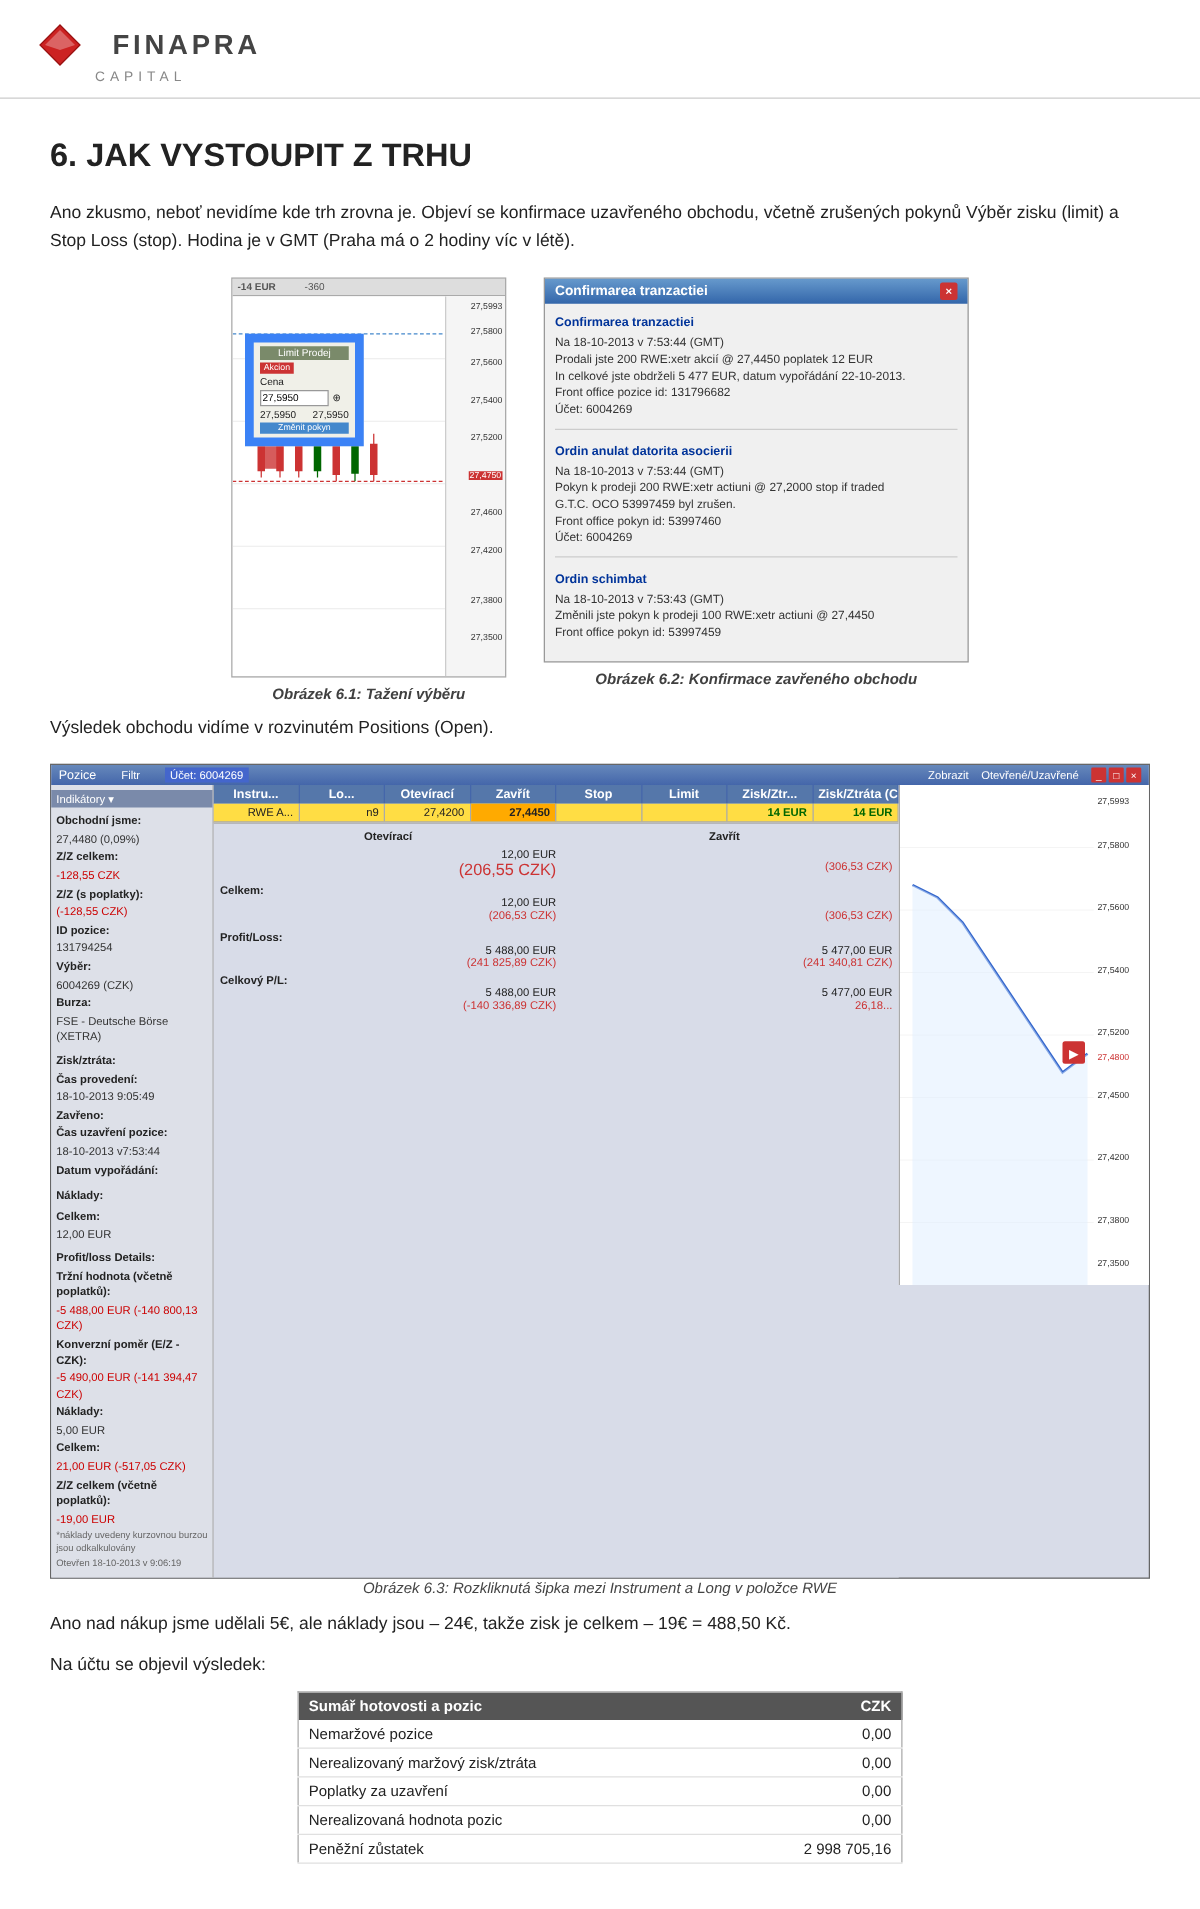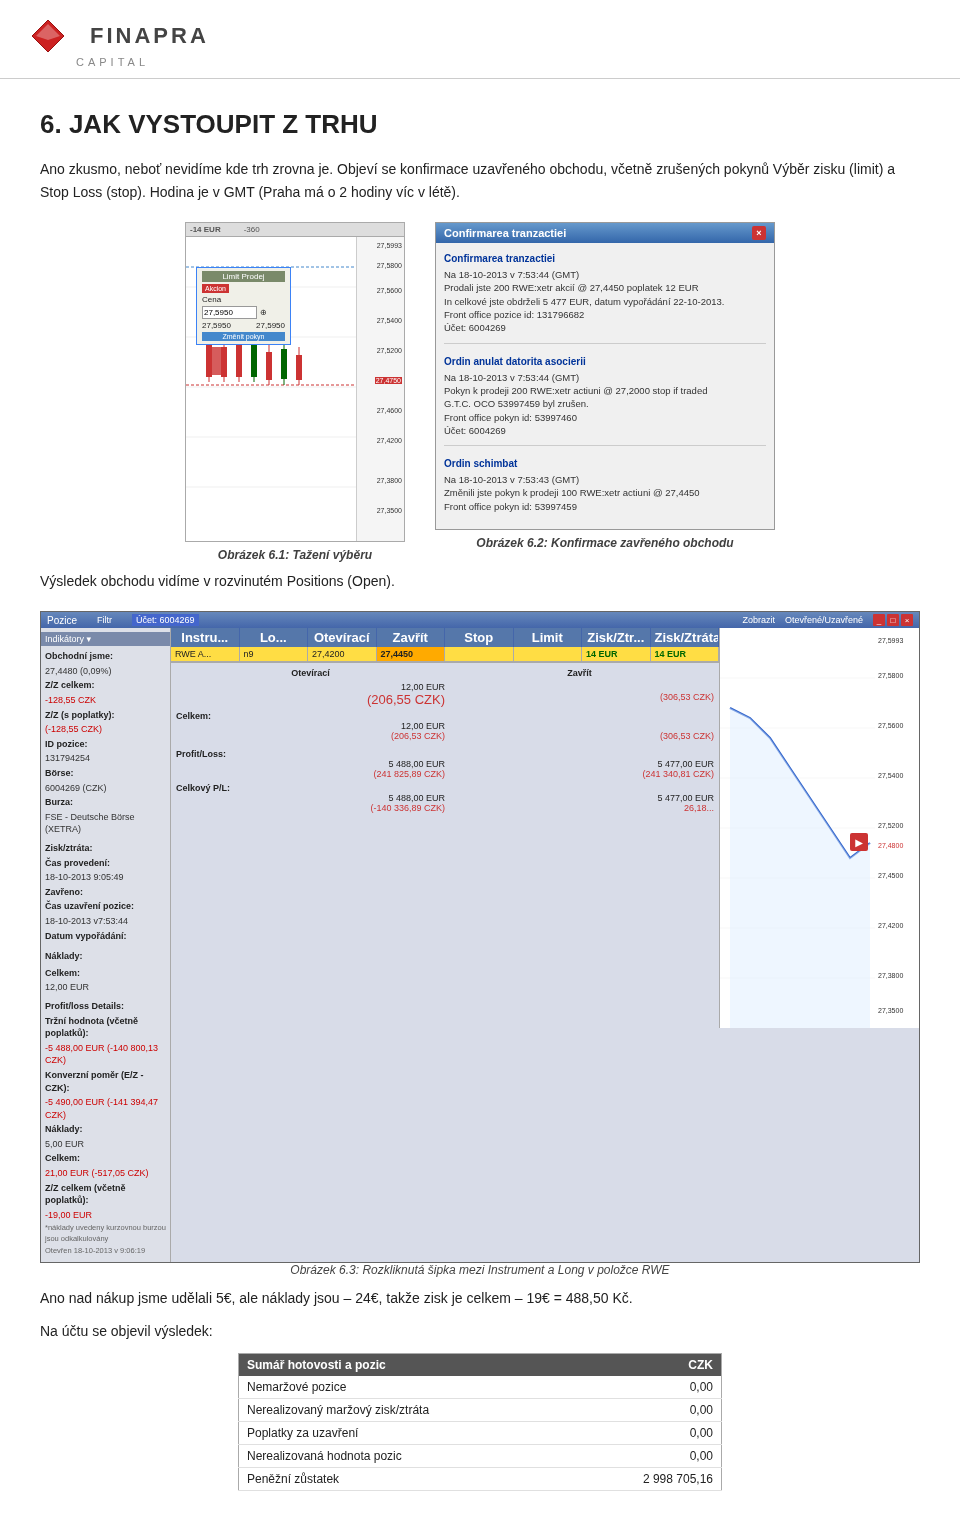--- a/index.html
+++ b/index.html
@@ -200,21 +200,21 @@
       font-weight: bold;
       color: #222;
       font-size: 9px;
     }
     .pos-red { color: #cc0000; }
     .pos-green { color: #006600; }
     .pos-table-header {
       display: flex;
       background: #5577aa;
       color: white;
-      font-size: 13px;
+      font-size: 10px;
       font-weight: bold;
     }
     .pos-th {
       padding: 2px 4px;
       border-right: 1px solid #4466aa;
       flex: 1;
       text-align: center;
       white-space: nowrap;
       overflow: hidden;
     }
@@ -224,21 +224,21 @@
       border-bottom: 1px solid #aaa;
       font-size: 9px;
     }
     .pos-tr.highlight {
       background: #ffdd44;
     }
     .pos-td {
       padding: 2px 4px;
       border-right: 1px solid #aaa;
       flex: 1;
-      text-align: left;
+      text-align: right;
       white-space: nowrap;
       overflow: hidden;
       font-size: 9px;
     }
 
     
     .pos-chart {
       width: 200px;
       border-left: 1px solid #aaa;
       background: #fff;
@@ -268,21 +268,21 @@
       background: #fff;
       overflow: hidden;
     }
 
     
     .limit-proda-box {
       position: absolute;
       left: 10px;
       top: 30px;
       background: #f0f0e8;
-      border: 1px solid #3b82f6;
+      border: 7px solid #3b82f6;
       font-size: 8px;
       padding: 3px 5px;
       width: 95px;
       z-index: 5;
     }
     .limit-proda-title {
       background: #7a8a6a;
       color: white;
       font-size: 8px;
       padding: 1px 3px;
@@ -587,21 +587,21 @@
           <div class="pos-left-row pos-red">-128,55 CZK</div>
           <div class="pos-left-row">
             <span class="pos-left-label">Z/Z (s poplatky):</span>
           </div>
           <div class="pos-left-row pos-red">(-128,55 CZK)</div>
           <div class="pos-left-row">
             <span class="pos-left-label">ID pozice:</span>
           </div>
           <div class="pos-left-row">131794254</div>
           <div class="pos-left-row">
-            <span class="pos-left-label">Börse:</span>
+            <span class="pos-left-label">Výběr:</span>
           </div>
           <div class="pos-left-row">6004269 (CZK)</div>
           <div class="pos-left-row">
             <span class="pos-left-label">Burza:</span>
           </div>
           <div class="pos-left-row">FSE - Deutsche Börse (XETRA)</div>
           <div class="pos-left-row" style="margin-top:4px;">
             <span class="pos-left-label">Zisk/ztráta:</span>
           </div>
           <div class="pos-left-row">

